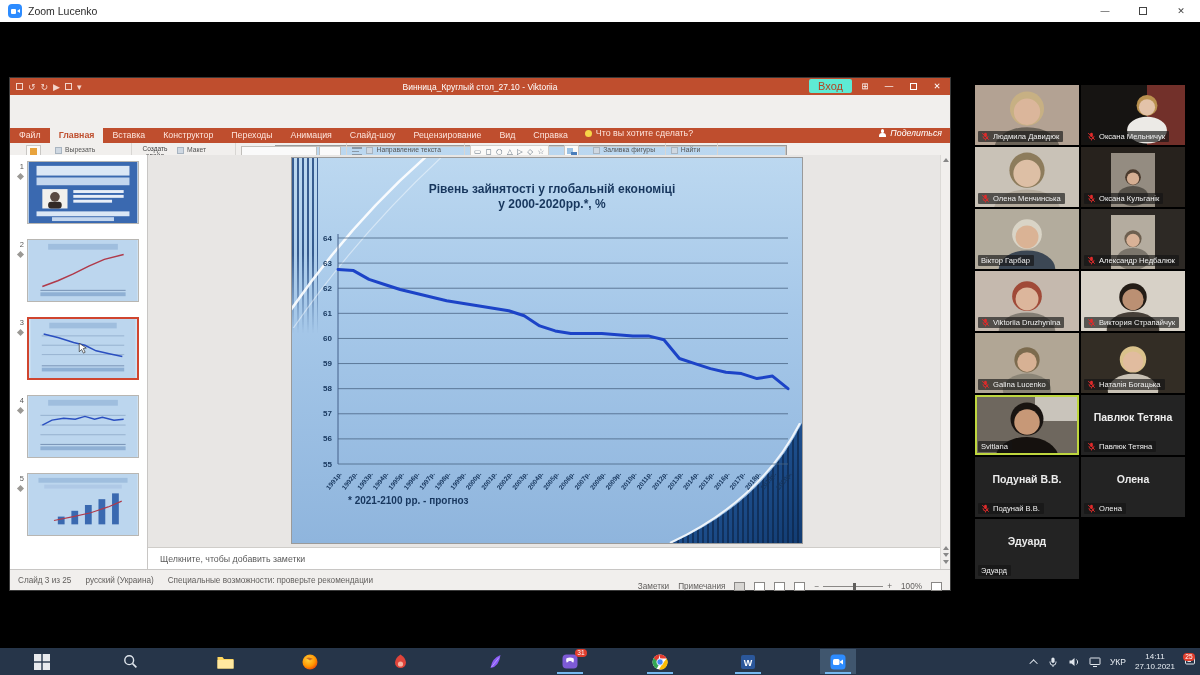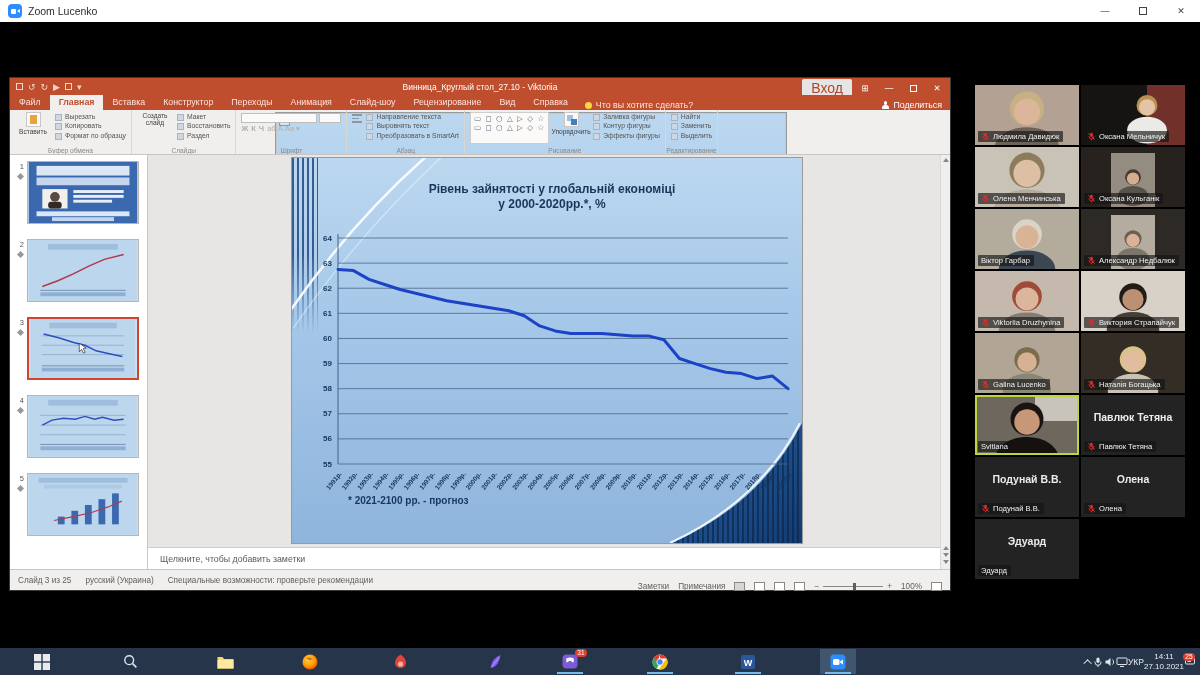--- a/index.html
+++ b/index.html
@@ -17,29 +17,29 @@
   .zwbtn{width:38px;height:22px;display:flex;align-items:center;justify-content:center;color:#444;font-size:9px;}
   .zwbtn .rbox{width:8px;height:8px;border:1px solid #444;}
 
   
   .ppt{position:absolute;left:10px;top:78px;width:940px;height:512px;background:#f1efed;z-index:10;box-shadow:0 0 0 1px #3a3a3a;}
   .ppt-titlebar{position:relative;height:17px;background:#bf4e2e;display:flex;align-items:center;color:#fff;}
   .qat{display:flex;align-items:center;gap:5px;margin-left:6px;font-size:9px;color:#f3d5cb;font-family:"DejaVu Sans",sans-serif;}
   .qat .sq{width:7px;height:7px;border:1px solid #f3d5cb;}
   .ppt-title{position:absolute;left:0;right:0;text-align:center;font-size:8.5px;color:#fff;pointer-events:none;}
   .ppt-ctrl{position:absolute;right:2px;top:1px;display:flex;align-items:center;gap:2px;}
-  .vhod{background:#e5e5e5;color:#b34425;font-size:14px;padding:1px 9px;border-radius:2px;}
+  .vhod{background:#5eead4;color:#b34425;font-size:11px;padding:1px 9px;border-radius:2px;}
   .pcb{width:22px;height:14px;display:flex;align-items:center;justify-content:center;color:#fff;font-size:8.5px;}
   .pcb .rbox{width:7px;height:7px;border:1px solid #fff;}
-  .ribbonbar{height:15px;background:#bf4e2e;display:flex;align-items:flex-end;position:relative;}
+  .ribbonbar{height:15px;background:#bf4e2e;display:flex;align-items:flex-start;position:relative;margin-top:33px;}
   .ptab{padding:0 9px;font-size:8.8px;line-height:15px;color:#fde4dc;}
   .ptab.active{background:#f1efed;color:#bf4e2e;font-weight:bold;}
   .tellme{display:flex;align-items:center;gap:4px;color:#fde4dc;font-size:8.8px;margin-left:8px;}
   .bulb{width:7px;height:7px;border-radius:50%;background:#f7d648;}
-  .share{position:absolute;right:8px;display:flex;align-items:center;gap:4px;color:#fff;font-size:8.8px;}
+  .share{position:absolute;right:8px;display:flex;align-items:center;gap:4px;color:#fff;font-size:8.8px;font-style:italic;}
   .person-ico{width:8px;height:8px;position:relative;}
   .person-ico:before{content:"";position:absolute;left:2.2px;top:0;width:3.6px;height:3.6px;border-radius:50%;background:#fff;}
   .person-ico:after{content:"";position:absolute;left:0.6px;top:4px;width:7px;height:4px;border-radius:3px 3px 0 0;background:#fff;}
 
   
   .ribbon{height:45px;background:#f1efed;border-bottom:1px solid #c8c6c4;display:flex;align-items:stretch;overflow:hidden;}
   .rb-group{position:relative;border-right:1px solid #d8d6d3;padding:2px 5px 10px 5px;display:flex;gap:4px;}
   .rb-label{position:absolute;bottom:0px;left:0;right:0;text-align:center;font-size:6.6px;color:#8a8886;}
   .rb-big{display:flex;flex-direction:column;align-items:center;width:36px;gap:1px;}
   .rb-big-ico{width:15px;height:15px;background:#fbfaf8;border:1px solid #c9c7c4;position:relative;}
@@ -99,21 +99,21 @@
   .ptile svg{display:block;}
   .pname-center{position:absolute;top:16px;left:0;right:0;text-align:center;color:#ececec;font-weight:bold;font-size:10.5px;}
   .pchip{position:absolute;left:3px;bottom:3px;background:rgba(20,20,20,.65);color:#f0f0f0;font-size:7.6px;padding:1px 4px 1.5px 3px;display:flex;align-items:center;gap:3px;max-width:96px;white-space:nowrap;overflow:hidden;border-radius:1px;}
 
   
   .taskbar{position:absolute;bottom:0;left:0;right:0;height:27px;background:#263549;z-index:60;}
   .tbapp{position:absolute;top:1px;width:36px;height:25px;display:flex;align-items:center;justify-content:center;}
   .tbapp.active{background:#40566e;}
   .tbapp .underline{position:absolute;bottom:0;left:5px;right:5px;height:2px;background:#76b9f0;}
   .tbadge{position:absolute;top:0px;right:1px;background:#e03e2d;color:#fff;font-size:6.5px;border-radius:6px;padding:0 2.5px;line-height:8px;}
-  .tray{position:absolute;right:4px;top:0;height:27px;display:flex;align-items:center;color:#e8edf3;}
+  .tray{position:absolute;right:4px;top:0;height:27px;display:flex;align-items:center;gap:9px;color:#e8edf3;}
   .tray .lang{font-size:8.5px;}
   .clock{font-size:8px;text-align:center;line-height:1.25;}
   .chev{width:6px;height:6px;border-left:1.4px solid #dfe5ec;border-top:1.4px solid #dfe5ec;transform:rotate(45deg) translateY(2px);}
   .trayico{width:12px;height:12px;position:relative;}
 </style>
 </head>
 <body>
 
 <div class="screen">
 

